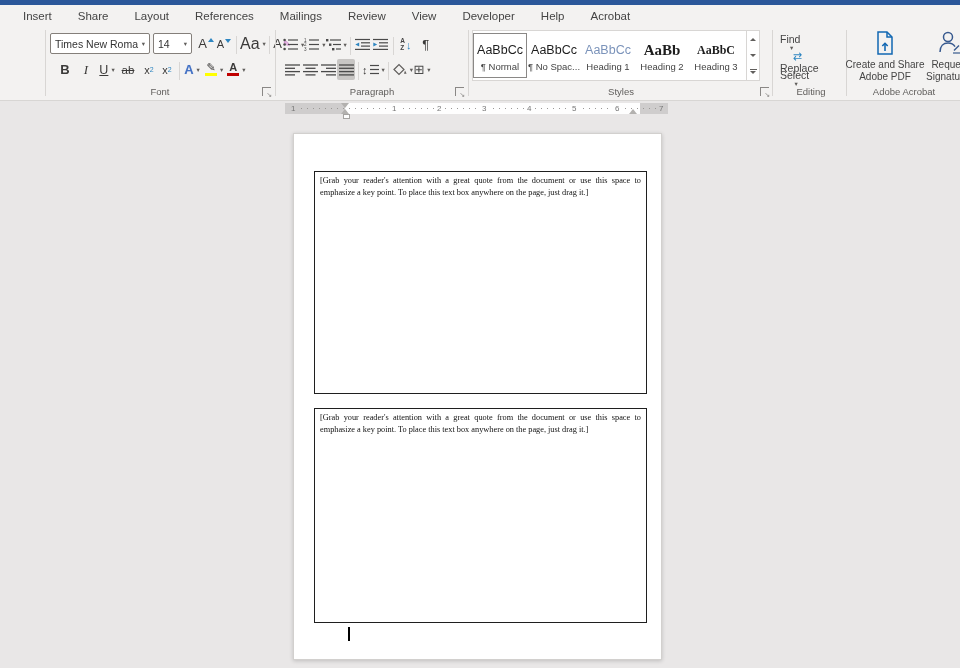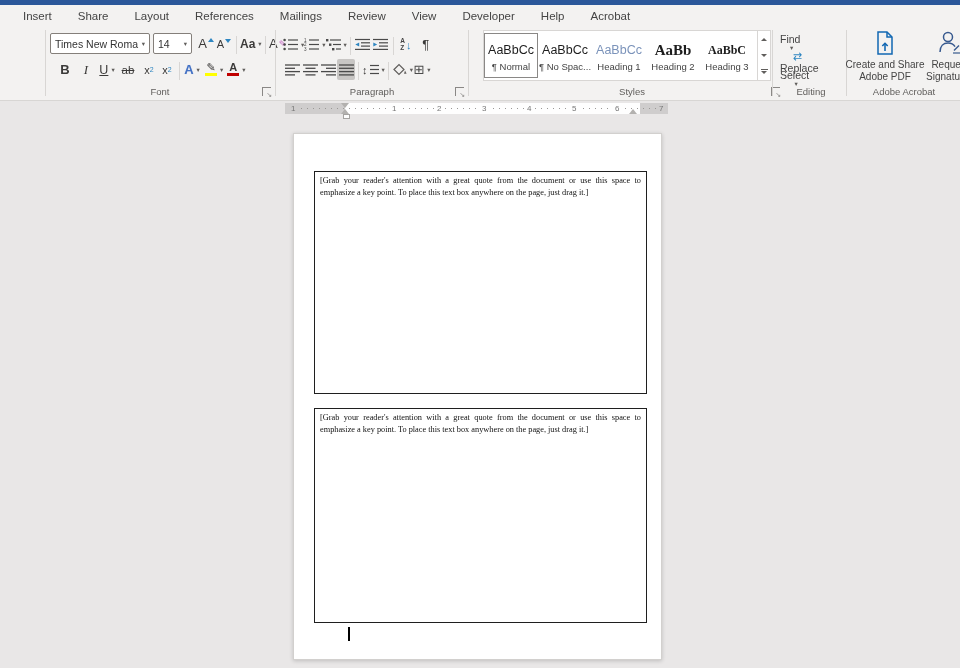--- a/index.html
+++ b/index.html
@@ -123,21 +123,21 @@
         <div class="rbtn" style="margin-left:5px;">
           <span>A</span>
             <span class="tri-b tri-up-blue" style="margin-bottom:7px;"></span>
         </div>
         <div class="rbtn">
           <span style="font-size:11px;">A</span>
             <span class="tri-b tri-dn-blue" style="margin-bottom:5px;"></span>
         </div>
         <div class="minisep"></div>
         <div class="rbtn">
-          <span style="font-size:12px;font-weight:bold;">Aa</span>
+          <span style="font-size:16px;">Aa</span>
             <span class="caret-dn">▾</span>
         </div>
         <div class="minisep"></div>
         <div class="rbtn">
           <span>A</span>
             <span style="color:#c365c3;font-size:9px;margin-left:1px;">✎</span>
         </div>
       </div>
       <div class="row" style="left:10px;top:32px;">
         <div class="rbtn g-bold">B</div>
@@ -328,21 +328,21 @@
           <span class="caret-dn">▾</span>
         </div>
       </div>
       <div class="grouplabel">Paragraph</div>
       <span class="launcher" style="left:178px;">
           <span>↘</span>
         </span>
     </div>
     <div class="gsep" style="left:468px;"></div>
 
-    <div class="group" style="left:481px;width:302px;">
+    <div class="group" style="left:470px;width:302px;">
       <div class="gallery">
         <div class="stylecard selected">
           <span class="sample">AaBbCc</span>
           <span class="stylename">¶ Normal</span>
         </div>
         <div class="stylecard">
           <span class="sample">AaBbCc</span>
           <span class="stylename">¶ No Spac...</span>
         </div>
         <div class="stylecard">

